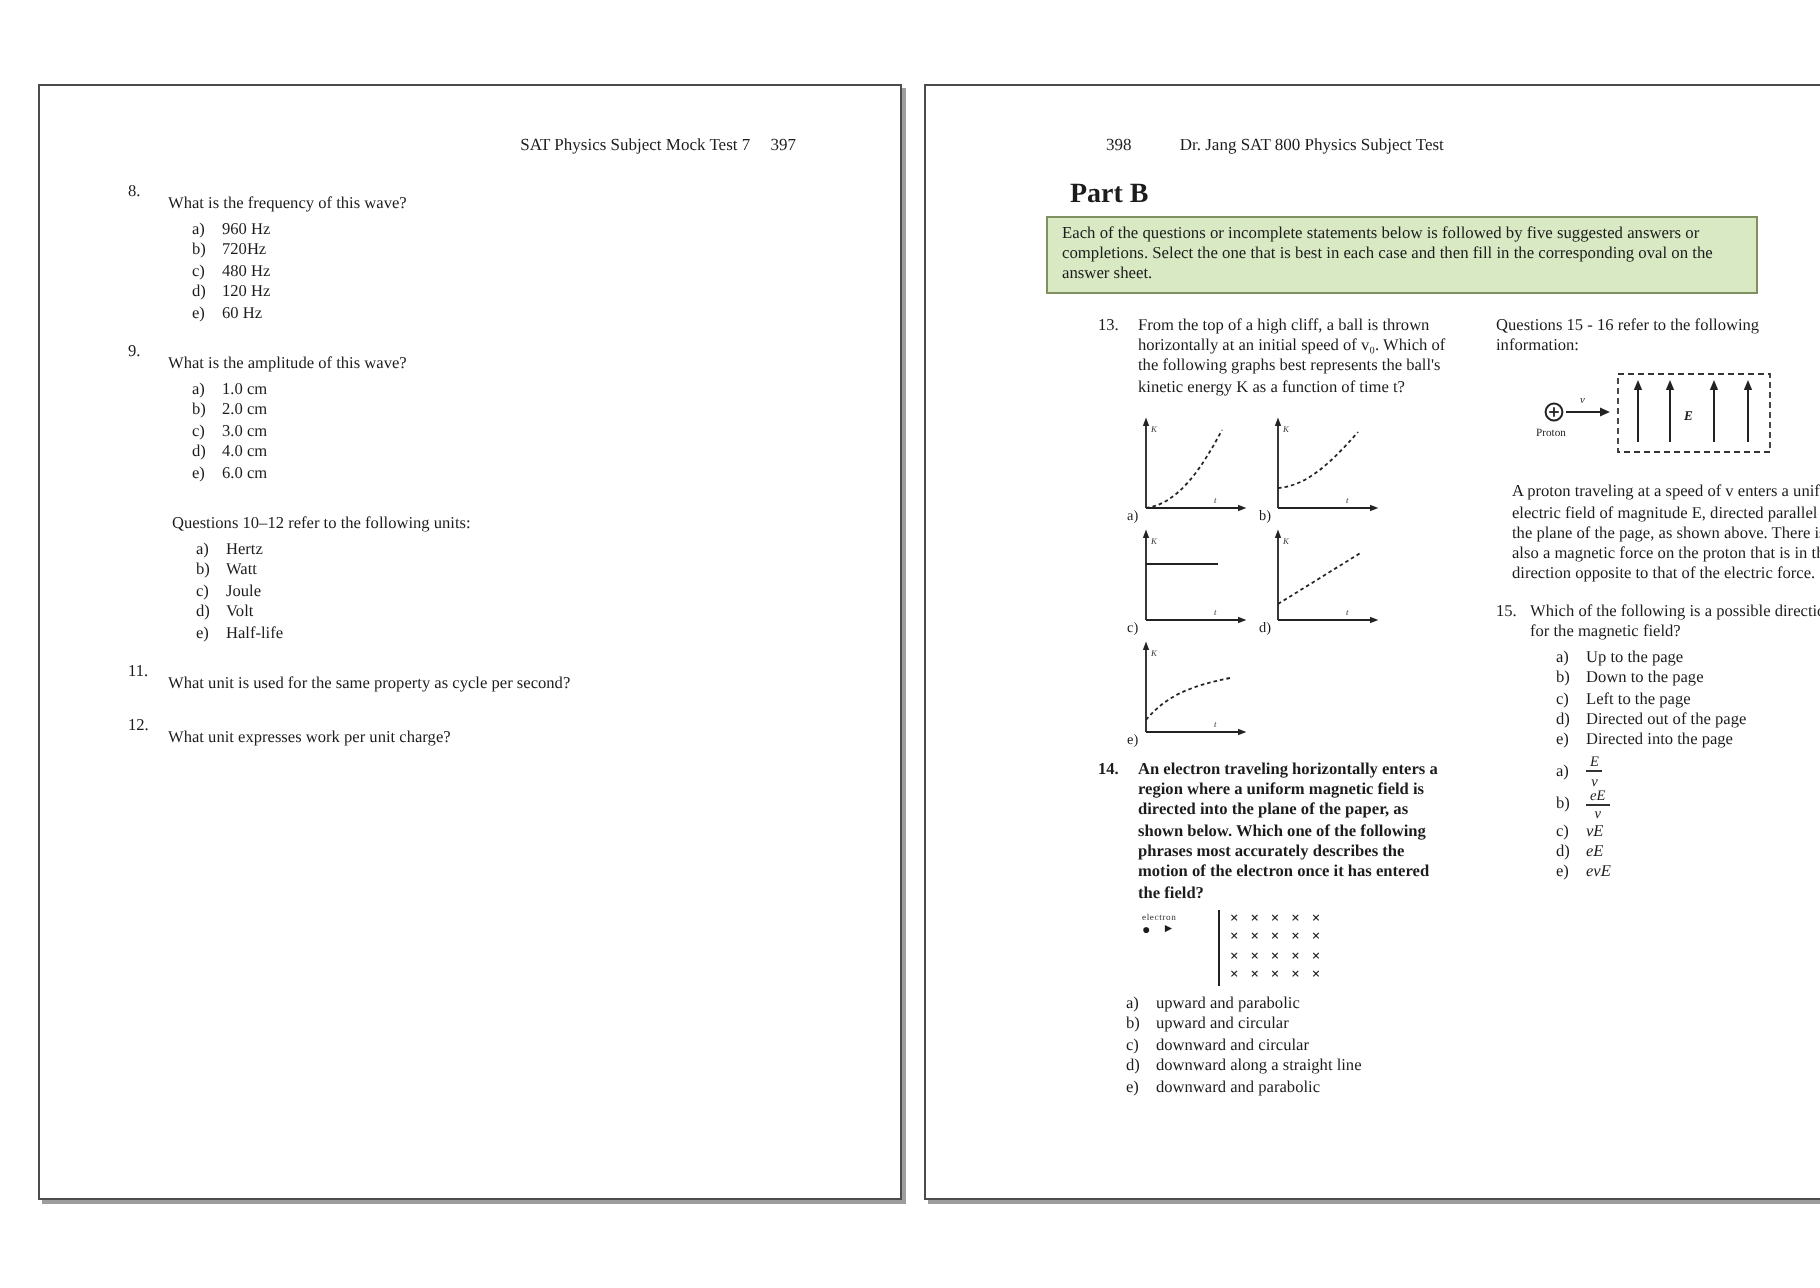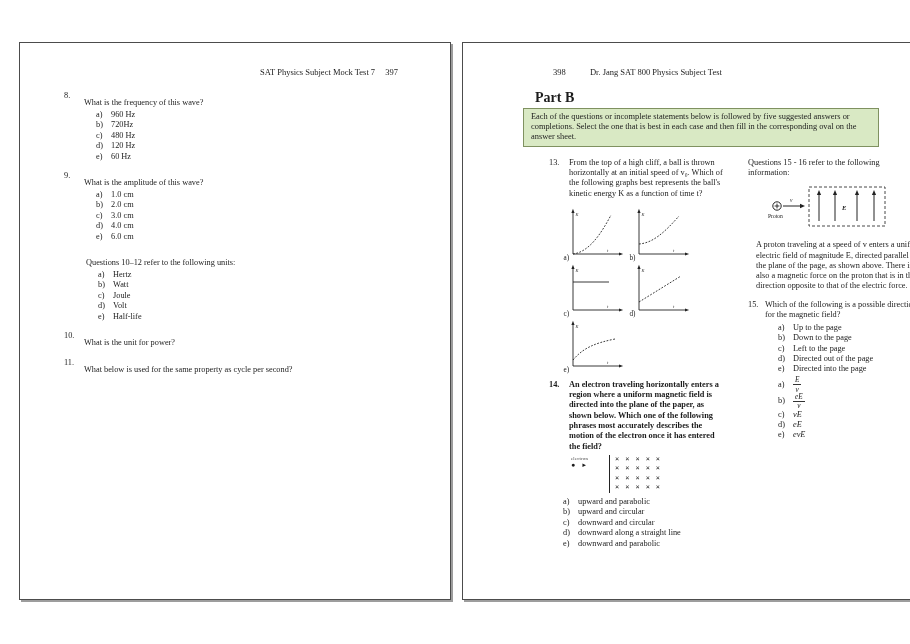--- a/index.html
+++ b/index.html
@@ -149,26 +149,26 @@
               <span class="letter">d)</span>
               <span class="value">Volt</span>
             </li>
             <li>
               <span class="letter">e)</span>
               <span class="value">Half-life</span>
             </li>
           </ul></span>
       </div>
       <div class="qblock">
-        <span class="qnum">10.</span>
-        <span><span class="qtext">What is the unit for power?</span></span>
-      </div>
-      <div class="qblock">
         <span class="qnum">11.</span>
-        <span><span class="qtext">What below is used for the same property as cycle per second?</span></span>
+        <span><span class="qtext">What unit is used for the same property as cycle per second?</span></span>
+      </div>
+      <div class="qblock">
+        <span class="qnum">12.</span>
+        <span><span class="qtext">What unit expresses work per unit charge?</span></span>
       </div>
     </div>
 </div>
 
 <div class="page page-right">
   <div class="hdr-right">
     <span>398</span>
     <span class="hdr-title">Dr. Jang SAT 800 Physics Subject Test</span>
   </div>
 

